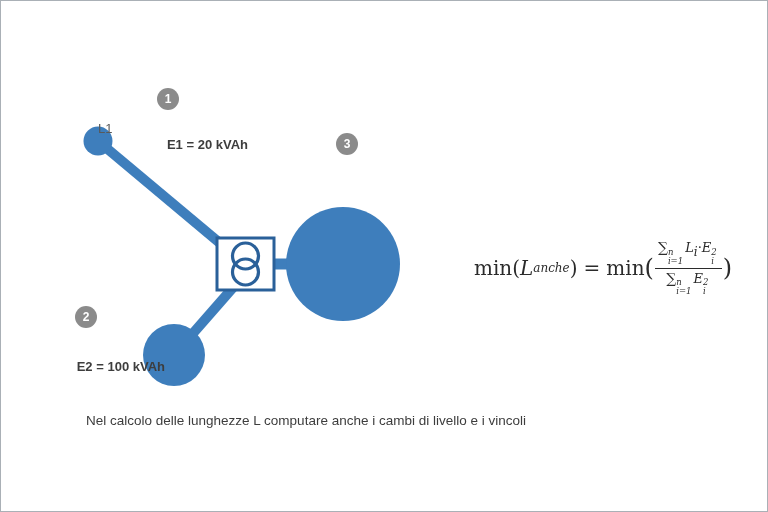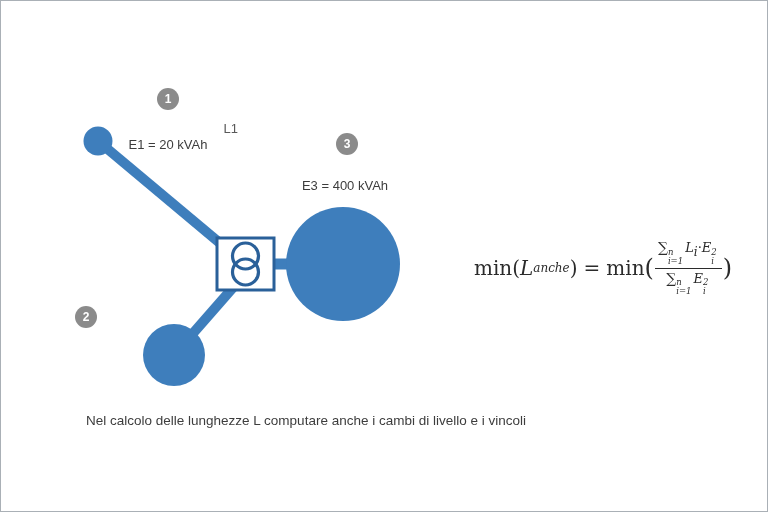--- a/index.html
+++ b/index.html
@@ -12,26 +12,26 @@
     overflow:hidden;
     font-family:"Liberation Sans", sans-serif;
   }
   .diagram-svg{position:absolute;left:0;top:0;}
   .badge{
     position:absolute;width:22px;height:22px;border-radius:50%;
     background:#8b8b8b;color:#ffffff;font-size:12px;font-weight:bold;
     display:flex;align-items:center;justify-content:center;
   }
   .lbl{
-    position:absolute;width:140px;text-align:right;
+    position:absolute;width:140px;text-align:left;
     font-size:13px;color:#595959;line-height:15px;
   }
   .elbl{
-    position:absolute;width:160px;text-align:center;
-    font-size:13px;font-weight:normal;color:#3d3d3d;line-height:15px;
+    position:absolute;width:160px;text-align:right;
+    font-size:13px;font-weight:bold;color:#3d3d3d;line-height:15px;
   }
   .note{
     position:absolute;left:85px;top:412px;width:460px;text-align:left;
     font-size:13.5px;color:#3d3d3d;
   }
   
   .formula{
     position:absolute;left:448px;top:228px;width:308px;height:78px;
     display:flex;align-items:center;justify-content:center;
     font-family:"DejaVu Serif", serif;font-size:20px;color:#2b2b2b;
@@ -69,23 +69,23 @@
     <rect x="216" y="237" width="57" height="52" fill="#ffffff" stroke-width="3" stroke="#2a6099"></rect>
     <circle cx="244.5" cy="255" r="13" fill="none" stroke-width="3.2" stroke="#2a6099"></circle>
     <circle cx="244.5" cy="271" r="13" fill="none" stroke-width="3.2" stroke="#2a6099"></circle>
   </svg>
 
   <div class="badge" style="left:156px;top:87px">1</div>
   <div class="lbl" style="left:97px;top:120px">L1</div>
   <div class="elbl" style="left:87px;top:136px">E1 = 20 kVAh</div>
 
   <div class="badge" style="left:74px;top:305px">2</div>
+  <div class="elbl" style="left:4px;top:358px">E2 = 100 kVAh</div>
 
   <div class="badge" style="left:335px;top:132px">3</div>
-  <div class="elbl" style="left:264px;top:177px">E3 = 400 kVAh</div>
 
   <div class="formula">
     <span>min</span>
       <span>(</span>
       <span class="it">L</span>
       <span class="sub-it">anche</span>
       <span>)</span>
       <span class="eq">=</span>
       <span>min</span>
       <span class="paren">(</span>

